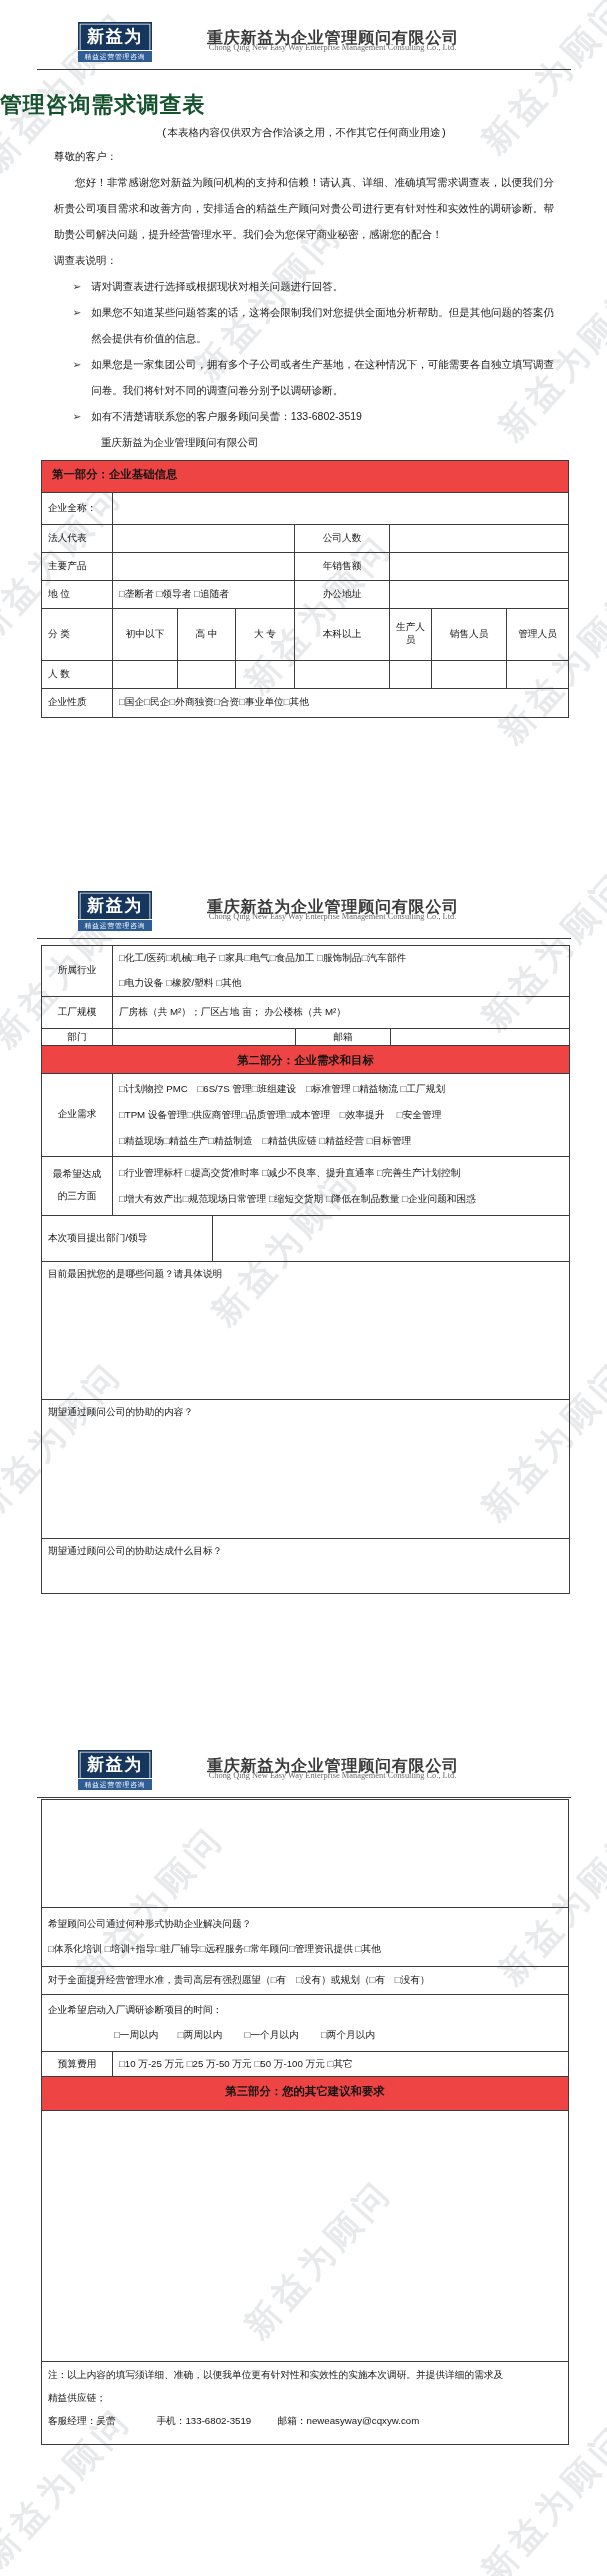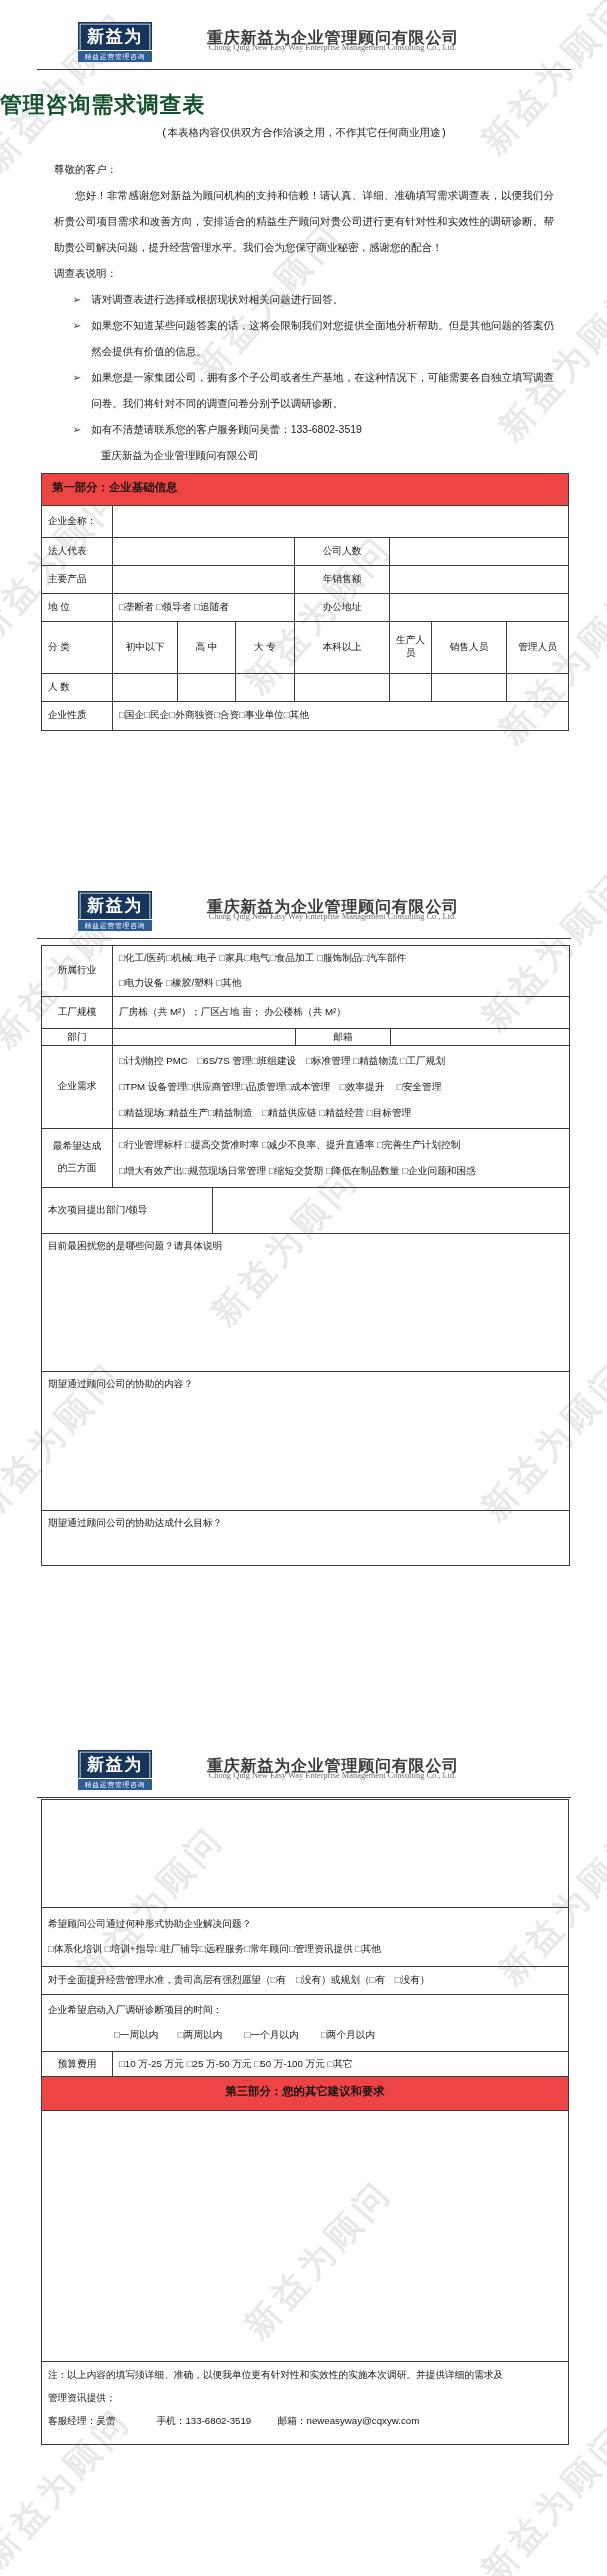--- a/index.html
+++ b/index.html
@@ -17,21 +17,21 @@
         font-weight:bold;font-size:17px;letter-spacing:1.7px;}
   .logo-sub{height:11px;background:#2d5d94;color:#fff;font-size:6.8px;letter-spacing:0.8px;
         display:flex;align-items:center;justify-content:center;border-top:0.8px solid #fff;}
   .hname{position:absolute;left:127px;top:5px;width:338px;text-align:center;font-size:16px;
         font-weight:bold;color:#3b3b3b;letter-spacing:0.8px;}
   .hname-en{position:absolute;left:110px;top:20px;width:371px;text-align:center;font-size:8.4px;
         color:#6a6a6a;font-family:"Liberation Serif","DejaVu Serif",serif;}
   
   .title{margin:20px 0 0 0;font-size:22px;font-weight:bold;color:#14532d;letter-spacing:0.8px;}
   .subtitle{margin-top:5.9px;text-align:center;font-size:10.5px;color:#222;font-family:Liberation Mono, monospace;}
-  .bodytext{margin:16px 54px 0 54px;font-size:10.5px;line-height:26px;text-align:justify;}
+  .bodytext{margin:3px 54px 0 54px;font-size:10.5px;line-height:26px;text-align:justify;}
   .indent2{text-indent:2em;}
   .notes{margin:0 54px 0 54px;font-size:10.5px;line-height:26px;}
   .note-li{display:flex;padding-left:18.6px;}
   .note-mark{width:18.6px;flex:none;color:#333;}
   .note-text{flex:1;text-align:justify;}
   .signoff{margin:6.8px 54px 0 101px;font-size:10.5px;}
   
   table{border-collapse:collapse;table-layout:fixed;width:527px;margin-left:41px;
         border:1.7px solid #141414;}
   td{border:0.8px solid #3c3c3c;font-size:9.7px;padding:1.7px 5.9px;color:#141414;
@@ -200,20 +200,23 @@
       <tr style="height:32px">
         <td class="lab">工厂规模</td>
         <td colspan="4" class="opt">厂房栋（共 M²）；厂区占地       亩；  办公楼栋（共 M²）</td>
       </tr>
       <tr style="height:15px">
         <td class="lab">部门</td>
         <td colspan="2"></td>
         <td class="lab">邮箱</td>
         <td></td>
       </tr>
+      <tr style="height:28px">
+        <td colspan="5" class="sec-hdr center">第二部分：企业需求和目标</td>
+      </tr>
       <tr style="height:80px">
         <td class="lab">企业需求</td>
         <td colspan="4" class="opt">
           <div class="needline">□计划物控 PMC　□6S/7S 管理□班组建设　□标准管理 □精益物流 □工厂规划</div>
           <div class="needline">□TPM 设备管理□供应商管理□品质管理□成本管理　□效率提升　 □安全管理</div>
           <div class="needline">□精益现场□精益生产□精益制造　□精益供应链 □精益经营 □目标管理</div>
         </td>
       </tr>
       <tr style="height:59px">
         <td class="lab">
@@ -282,21 +285,21 @@
       </tr>
       <tr style="height:34px">
         <td colspan="2" class="sec-hdr center">第三部分：您的其它建议和要求</td>
       </tr>
       <tr style="height:251px">
         <td colspan="2"></td>
       </tr>
       <tr style="height:83px">
         <td colspan="2" class="opt qa">
           <div>注：以上内容的填写须详细、准确，以便我单位更有针对性和实效性的实施本次调研。并提供详细的需求及</div>
-          <div style="margin-top:10px">管理资讯提供；</div>
+          <div style="margin-top:10px">精益供应链；</div>
           <div style="margin-top:10px">
             <span>客服经理：吴蕾</span>
             <span style="margin-left:38px">手机：133-6802-3519</span>
             <span style="margin-left:23.6px">邮箱：neweasyway@cqxyw.com</span>
           </div>
         </td>
       </tr>
     </tbody>
       </table>
   </div>

